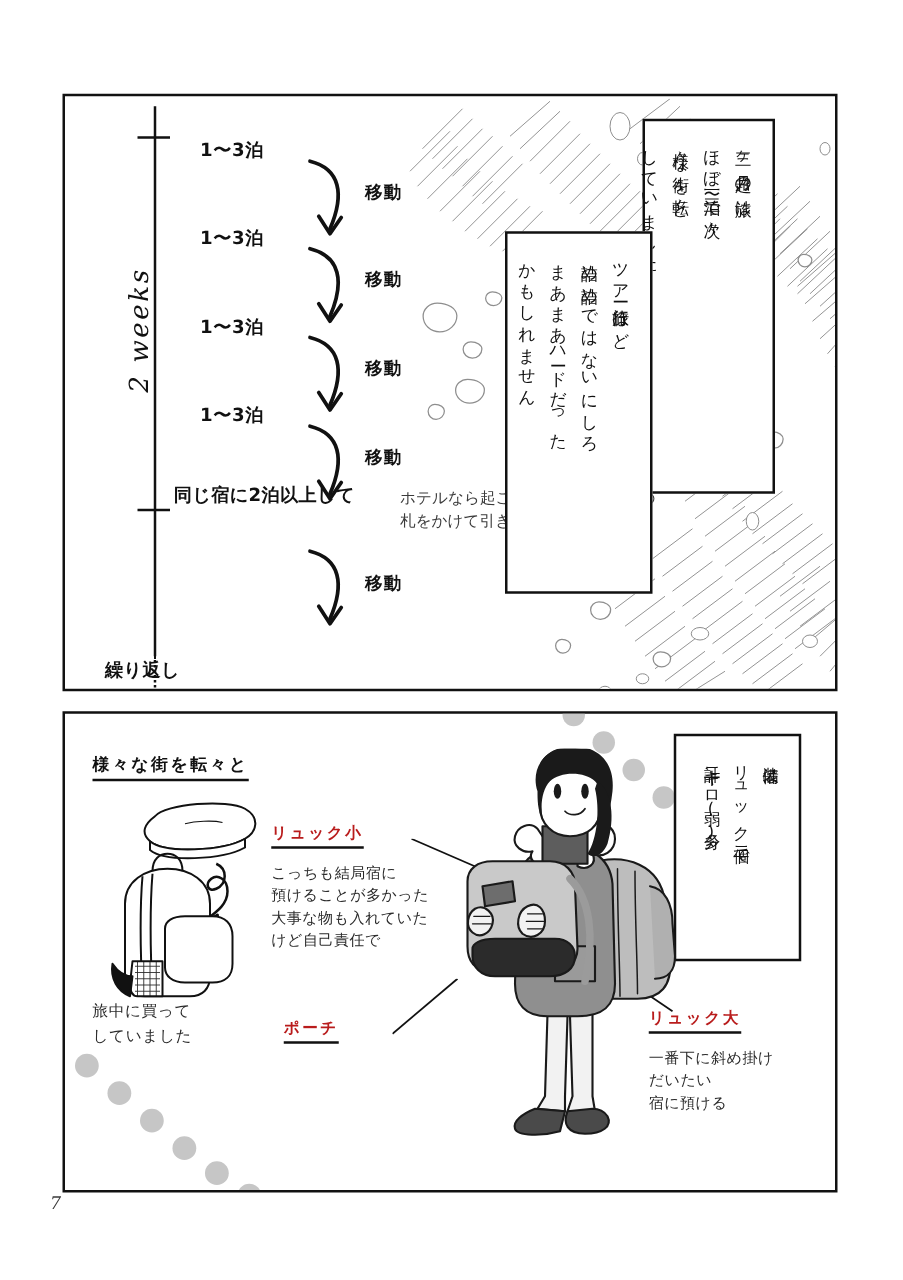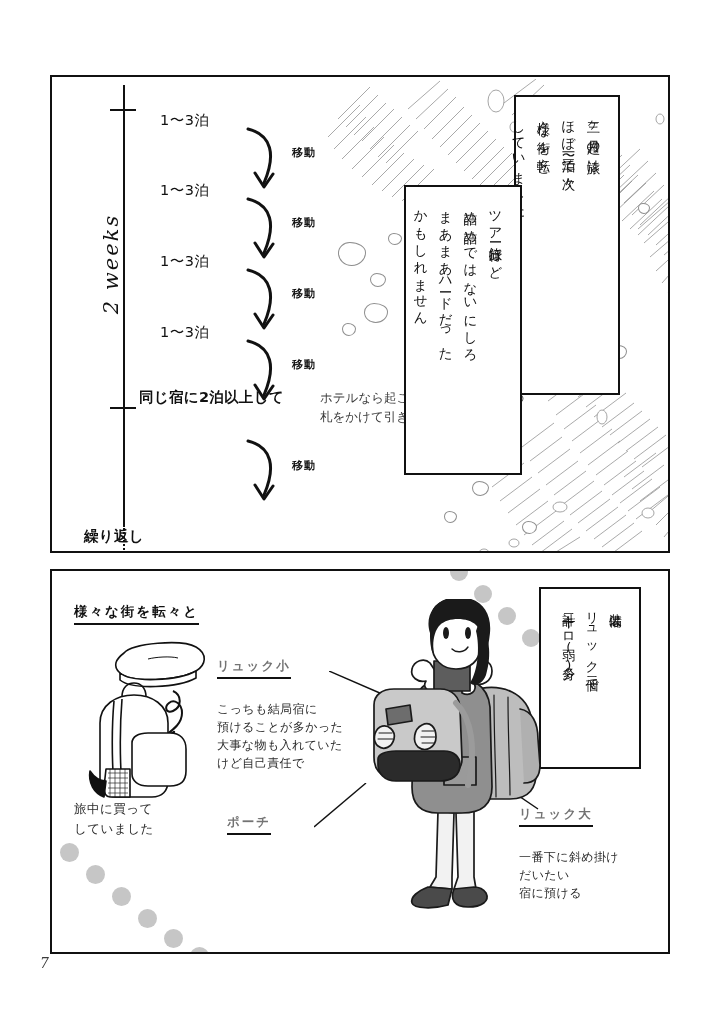--- a/index.html
+++ b/index.html
@@ -24,25 +24,25 @@
 
   .vlabel{
     position:absolute;left:-6px;top:175px;width:130px;text-align:center;
     transform:rotate(-90deg);transform-origin:center center;
     font-family:"DejaVu Serif","Liberation Serif",serif;
     font-style:italic;font-size:21px;letter-spacing:2px;color:#111;
     white-space:nowrap;
   }
 
   .stay{
-    position:absolute;left:108px;font-size:14.5px;font-weight:normal;color:#111;
+    position:absolute;left:108px;font-size:14.5px;font-weight:bold;color:#111;
     letter-spacing:.5px;white-space:nowrap;
   }
   .move{
-    position:absolute;left:240px;font-size:11px;font-weight:bold;color:#111;
+    position:absolute;left:240px;font-size:14px;font-weight:bold;color:#111;
     letter-spacing:1px;white-space:nowrap;
   }
   .arrow{position:absolute;left:190px;width:48px;height:72px;}
   .arrow svg{display:block;width:48px;height:72px;}
 
   .rest{
     position:absolute;left:87px;top:310px;font-size:14.5px;font-weight:bold;
     line-height:1.45;color:#111;letter-spacing:.3px;white-space:nowrap;
   }
   .repeat{
@@ -75,27 +75,27 @@
     position:absolute;left:22px;top:32px;font-size:13.5px;font-weight:bold;
     letter-spacing:2px;color:#111;border-bottom:2px solid #111;padding-bottom:2px;
     white-space:nowrap;
   }
   .p2-sub{
     position:absolute;left:22px;top:228px;font-size:12.5px;line-height:1.6;
     color:#2b2b2b;letter-spacing:.5px;white-space:nowrap;
   }
   .callout{position:absolute;}
   .callout .ct{
-    font-size:12.5px;font-weight:bold;letter-spacing:2px;color:#737373;
+    font-size:12.5px;font-weight:bold;letter-spacing:2px;color:#b91c1c;
     border-bottom:2px solid #111;padding-bottom:2px;display:inline-block;
     white-space:nowrap;
   }
   .callout .cb{
     font-size:12px;line-height:1.5;color:#2b2b2b;letter-spacing:.4px;
-    margin-top:21px;white-space:nowrap;
+    margin-top:10px;white-space:nowrap;
   }
   #callout-small{left:165px;top:84px;}
   #callout-pouch{left:175px;top:240px;}
   #callout-large{left:467px;top:232px;}
   .lead{position:absolute;}
   .lead svg{display:block;}
 
   #vbox-gear{
     left:487px;top:16px;width:102px;height:182px;
     writing-mode:vertical-rl;text-orientation:upright;

